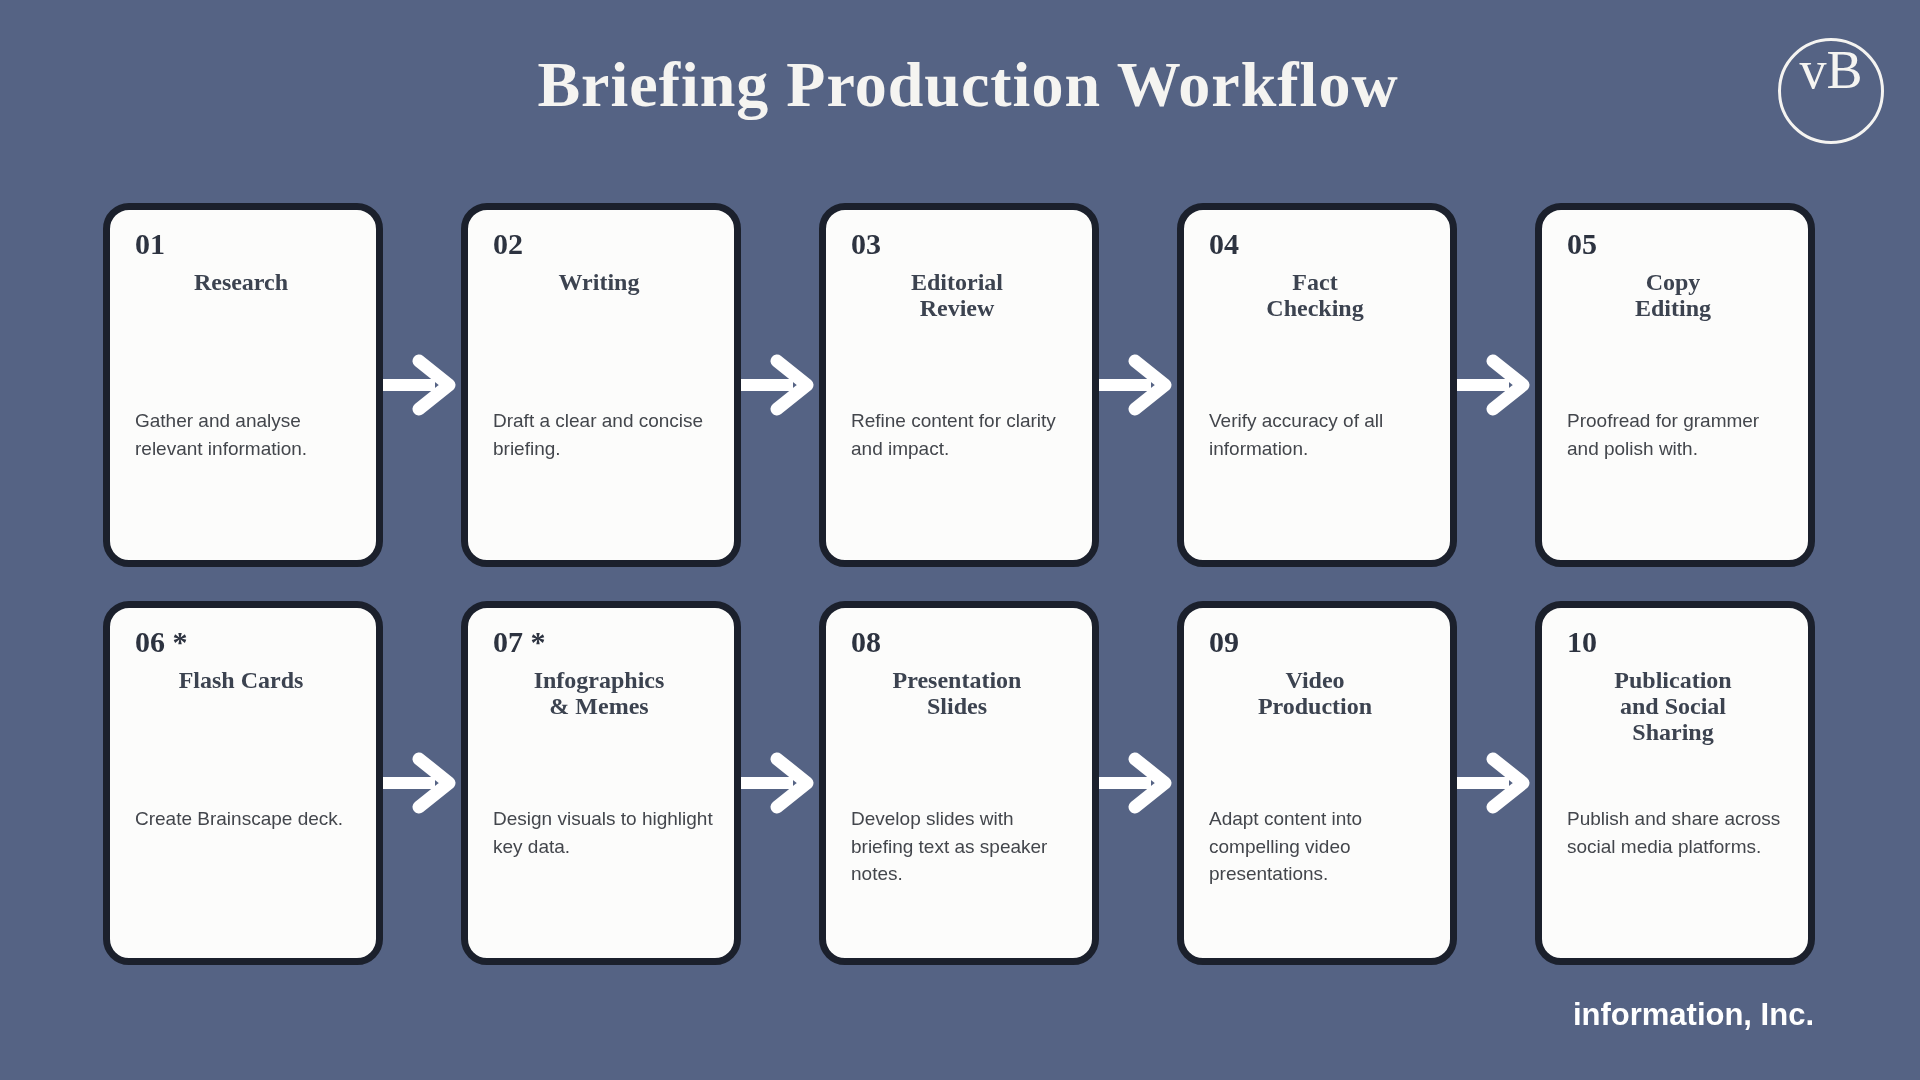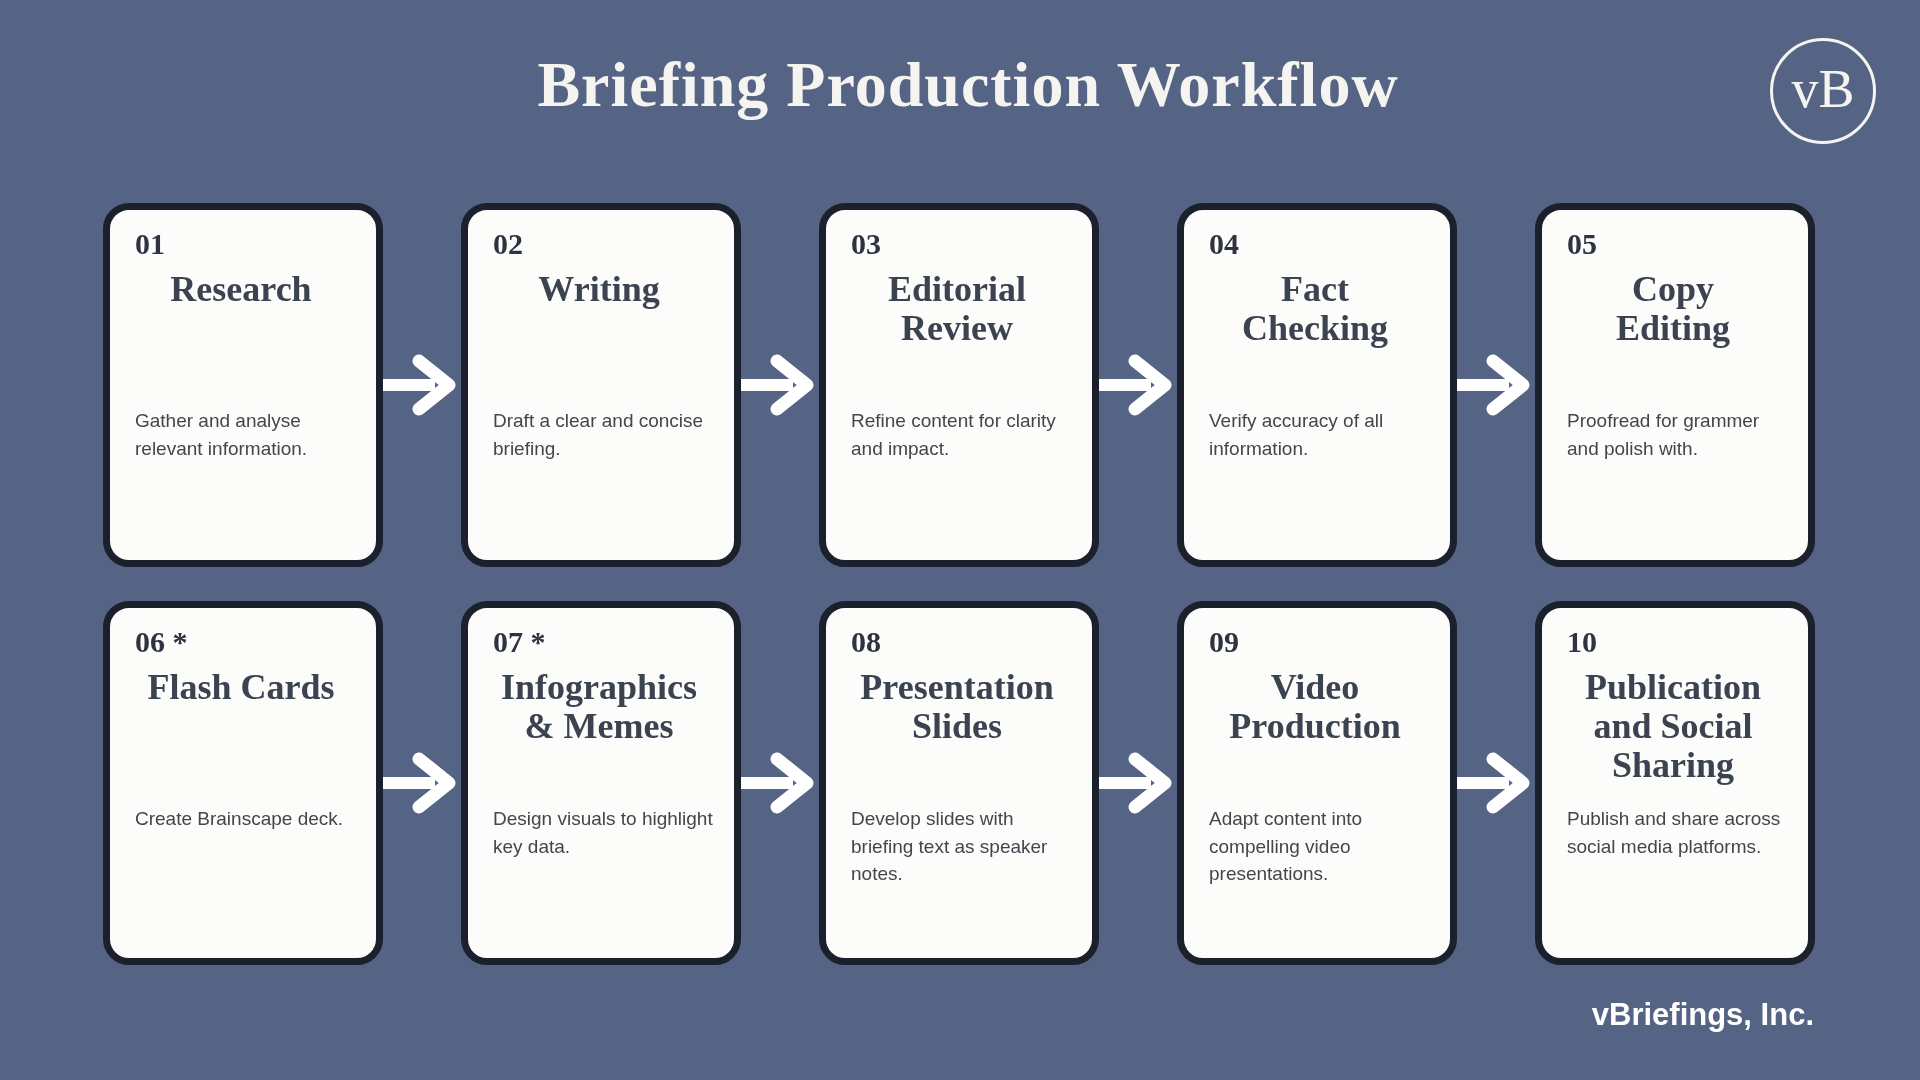--- a/index.html
+++ b/index.html
@@ -21,25 +21,25 @@
     font-family:"Liberation Sans",sans-serif;
   }
   .page-title{
     position:absolute;top:48px;left:8px;width:100%;
     margin:0;text-align:center;
     font-family:"Liberation Serif",serif;
     font-weight:700;font-size:64px;letter-spacing:1px;
     color:var(--light-text);
   }
   .logo{
-    position:absolute;top:38px;right:44px;
+    position:absolute;top:38px;right:36px;
     width:100px;height:100px;
     border:3px solid var(--light-text);
     border-radius:50%;
-    display:flex;align-items:center;justify-content:center;
+    display:flex;align-items:flex-start;justify-content:center;
   }
   .logo-monogram{
     font-family:"Liberation Serif",serif;
     font-size:54px;color:var(--light-text);
     transform:translateY(-2px);
   }
   .grid{position:absolute;left:103px;top:203px;}
   .row{display:flex;align-items:stretch;}
   .row + .row{margin-top:34px;}
   .card{
@@ -52,21 +52,21 @@
   }
   .card-number{
     position:absolute;top:17px;left:25px;
     font-family:"Liberation Serif",serif;
     font-weight:700;font-size:30px;color:var(--ink-number);
   }
   .card-title{
     position:absolute;top:60px;left:14px;right:18px;
     text-align:center;
     font-family:"Liberation Serif",serif;
-    font-weight:700;font-size:36px;line-height:1.08;
+    font-weight:700;font-size:24px;line-height:1.08;
     color:var(--ink-title);
     white-space:pre-line;
   }
   .card-desc{
     position:absolute;top:197px;left:25px;right:18px;
     font-size:19px;line-height:1.45;
     color:var(--ink-desc);
   }
   .arrow-slot{
     width:78px;flex:0 0 auto;
@@ -199,14 +199,14 @@
         <div class="card">
           <div class="card-number">10</div>
           <div class="card-title">Publication
 and Social
 Sharing</div>
           <div class="card-desc">Publish and share across social media platforms.</div>
         </div>
       </div>
   </div>
 
-  <div class="company-name">vBriefings, Inc.</div>
+  <div class="company-name">information, Inc.</div>
 </div>
 
 </body></html>

